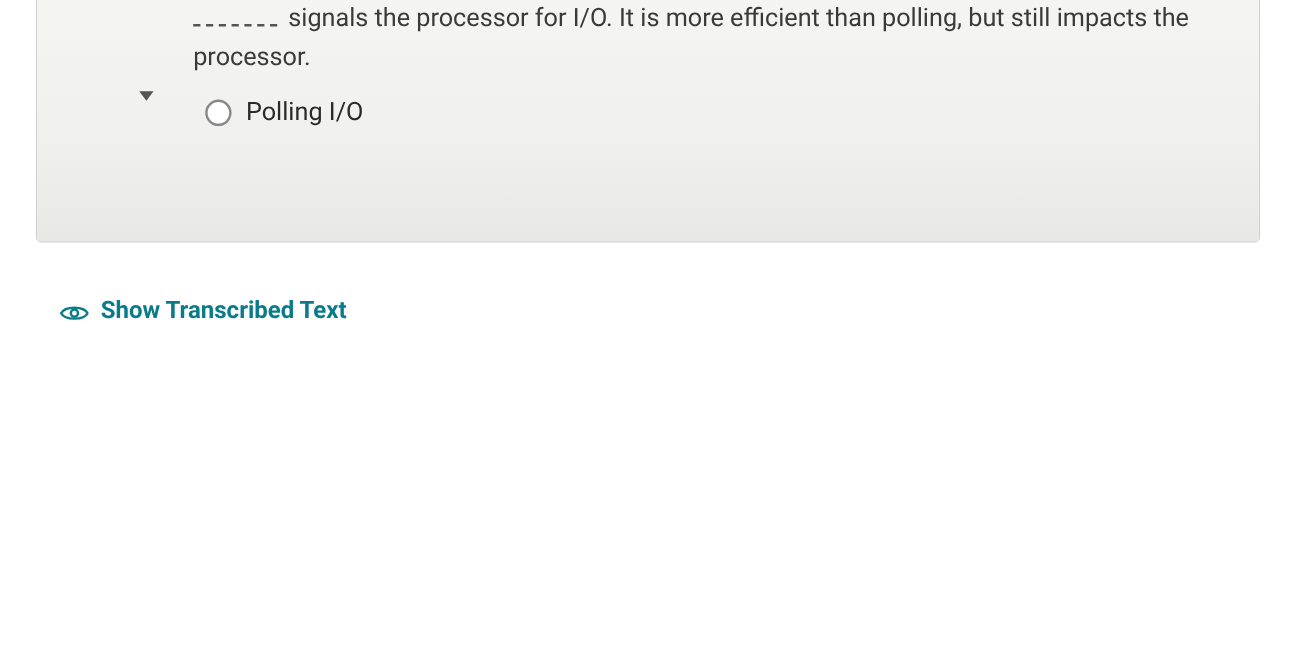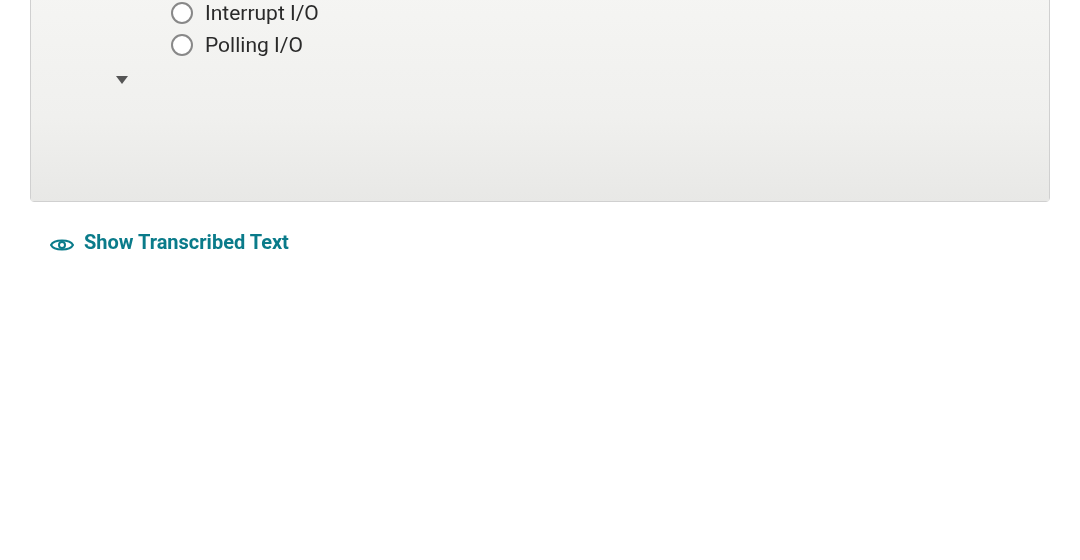--- a/index.html
+++ b/index.html
@@ -74,21 +74,21 @@
       cursor: pointer;
     }
     .option-label {
       font-size: 21px;
       color: #2a2a2a;
     }
     .show-transcribed {
       display: flex;
       align-items: center;
       gap: 10px;
-      margin-top: 28px;
+      margin-top: 44px;
       margin-left: 20px;
       cursor: pointer;
       color: #0a7b8a;
       font-weight: 700;
       font-size: 20px;
     }
     .eye-icon {
       width: 24px;
       height: 16px;
       position: relative;
@@ -98,25 +98,24 @@
       height: 100%;
     }
   </style>
 </head>
 <body>
 
 <div class="container">
   <div class="question-card">
     <div class="question-inner">
       <div class="collapse-caret"></div>
+      <div class="question-text">
+        <span class="blank"></span><span> signals the processor for I/O.  It is more efficient than polling, but still impacts the processor.</span>
+      </div>
       <div class="options">
-        <div class="option-row">
-          <div class="radio"></div>
-          <span class="option-label">Interrupt I/O</span>
-        </div>
         <div class="option-row">
           <div class="radio"></div>
           <span class="option-label">Polling I/O</span>
         </div>
       </div>
     </div>
   </div>
 
   <div class="show-transcribed">
     <span class="eye-icon">

